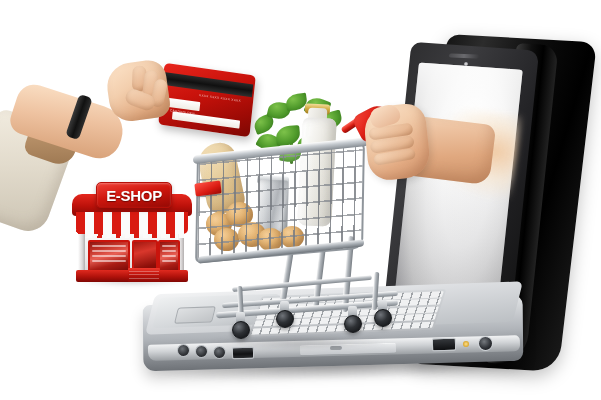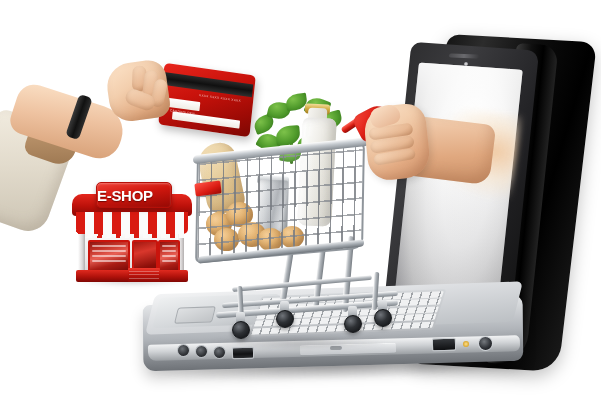--- a/index.html
+++ b/index.html
@@ -493,21 +493,21 @@
   }
   .shop-sign {
     position: absolute;
     left: 26px; top: 0px;
     width: 74px; height: 24px;
     background: linear-gradient(170deg, #f04036 0%, #d0170e 45%, #960904 100%);
     border-radius: 5px;
     border: 1.5px solid #b51009;
     display: flex;
     align-items: center;
-    justify-content: flex-start;
+    justify-content: center;
     box-shadow: 0 2px 4px rgba(0,0,0,0.25), inset 0 1px 2px rgba(255,255,255,0.3);
     z-index: 6;
   }
   .shop-sign-text {
     font-family: "Liberation Sans", sans-serif;
     font-weight: bold;
     font-size: 15px;
     color: #ffffff;
     letter-spacing: -0.3px;
     text-shadow: 0 1px 1px rgba(90,5,2,0.8);

